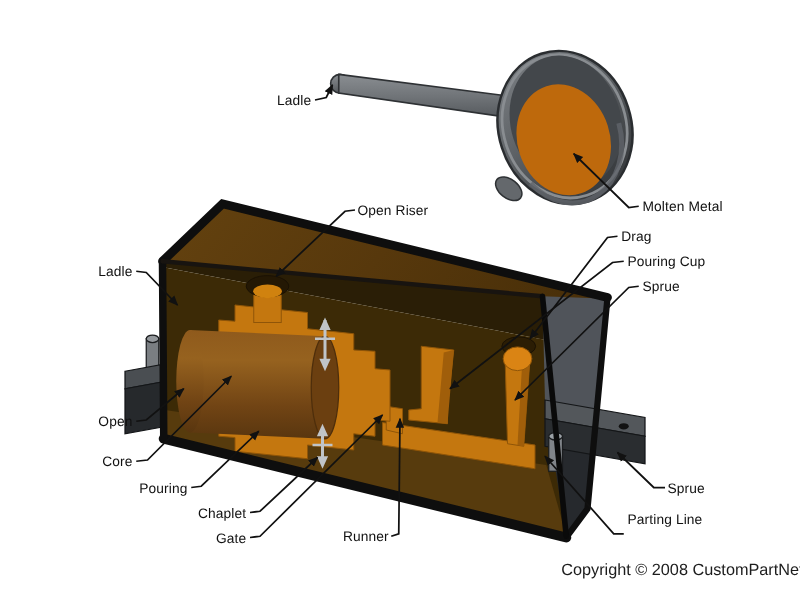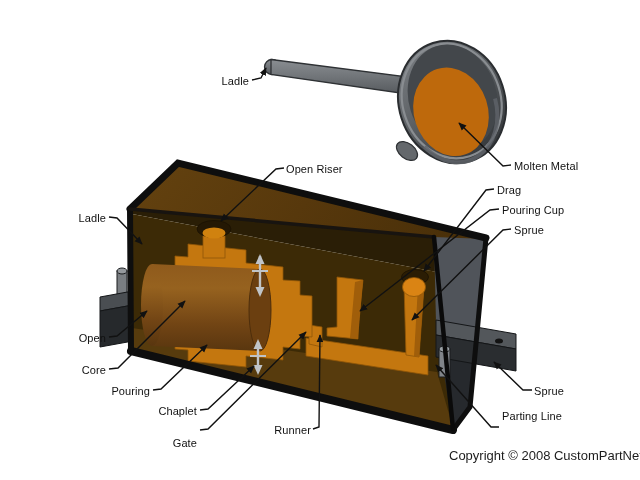--- a/index.html
+++ b/index.html
@@ -188,19 +188,19 @@
   <div class="lbl" style="left:286px;top:161px;">Open Riser</div>
   <div class="lbl" style="left:514px;top:158px;">Molten Metal</div>
   <div class="lbl" style="left:497px;top:182px;">Drag</div>
   <div class="lbl" style="left:502px;top:202px;">Pouring Cup</div>
   <div class="lbl" style="left:514px;top:222px;">Sprue</div>
   <div class="lbl r" style="left:106px;top:210px;">Ladle</div>
   <div class="lbl r" style="left:106px;top:330px;">Open</div>
   <div class="lbl r" style="left:106px;top:362px;">Core</div>
   <div class="lbl r" style="left:150px;top:383px;">Pouring</div>
   <div class="lbl r" style="left:197px;top:403px;text-align:right;">Chaplet</div>
-  <div class="lbl r" style="left:197px;top:423px;margin-top:12px;">Gate</div>
+  <div class="lbl r" style="left:197px;top:423px;">Gate</div>
   <div class="lbl r" style="left:311px;top:422px;">Runner</div>
   <div class="lbl" style="left:534px;top:383px;">Sprue</div>
   <div class="lbl" style="left:502px;top:408px;">Parting Line</div>
 
   <div class="copyright" style="left:449px;top:448px;">Copyright © 2008 CustomPartNet</div>
 </div>
 
 </body></html>

